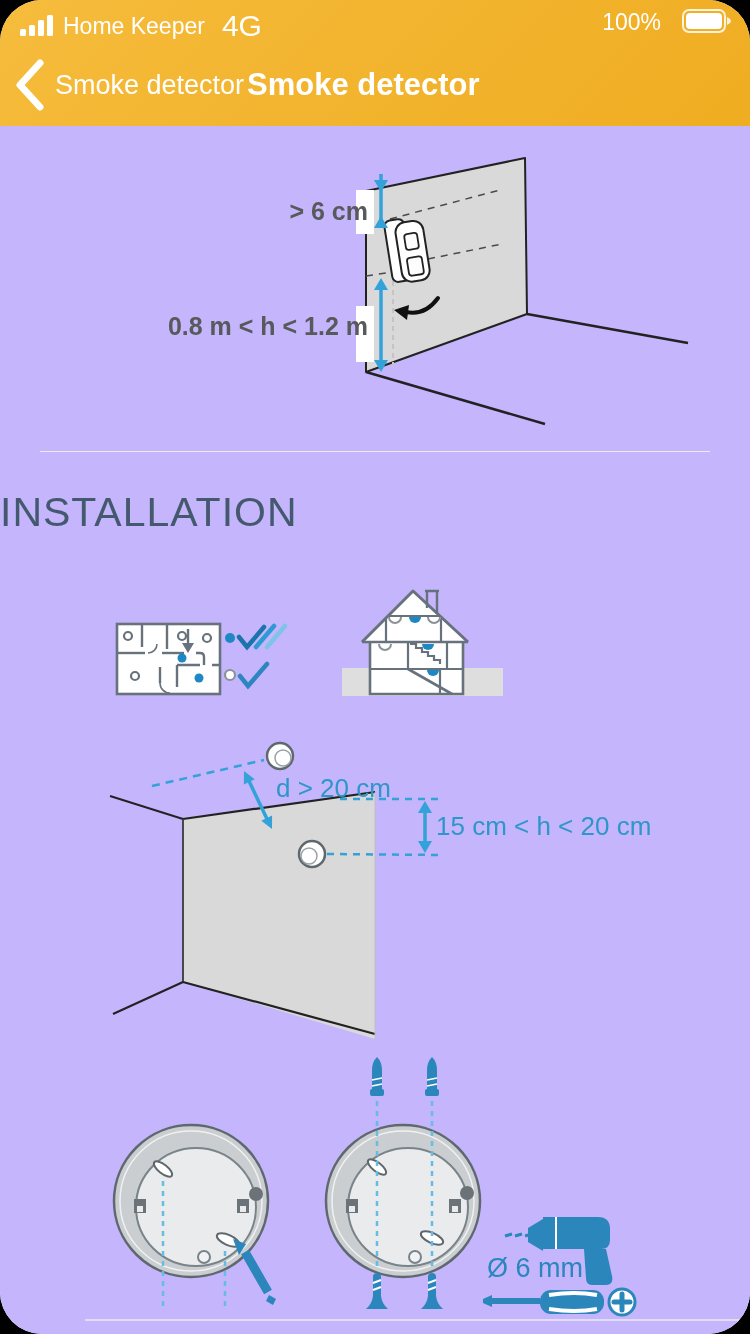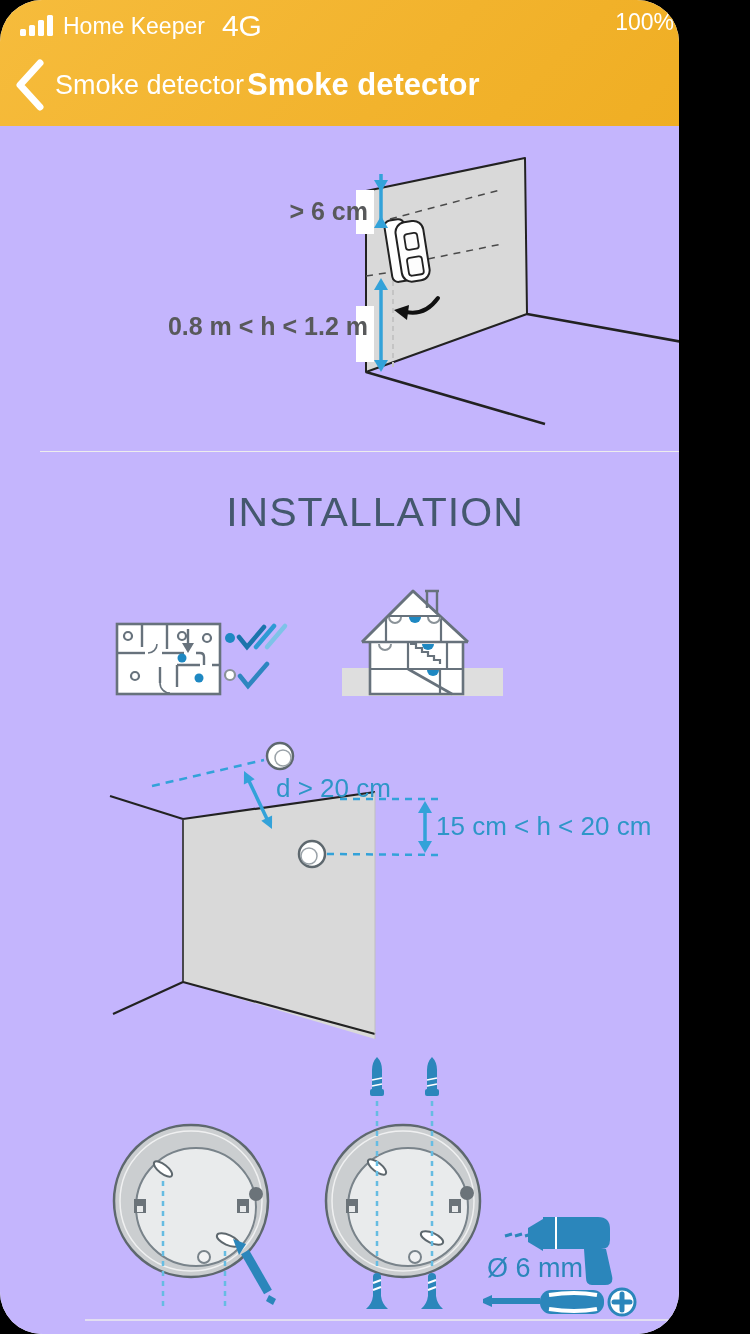--- a/index.html
+++ b/index.html
@@ -1,38 +1,38 @@
 <!DOCTYPE html>
 <html><head>
 <meta charset="utf-8">
 <style>
   html,body{margin:0;padding:0;background:#000;}
   body{width:750px;height:1334px;font-family:"Liberation Sans",sans-serif;}
-  .screen{position:relative;width:679px;height:1334px;background:#fff;border-radius:42px;overflow:hidden;}
+  .screen{position:relative;width:750px;height:1334px;background:#fff;border-radius:42px;overflow:hidden;}
   
   header{position:absolute;top:0;left:0;width:750px;height:126px;
     background:linear-gradient(135deg,#f6bc3c 0%,#f2b32d 55%,#efad21 100%);
     border-bottom:1px solid rgba(0,0,0,.06);}
   .status-bar{position:absolute;top:0;left:0;right:0;height:44px;color:#fff;}
   .sb-left{position:absolute;left:20px;top:9px;display:flex;align-items:center;gap:9px;}
   .carrier{font-size:23px;}
   .network{font-size:30px;margin-left:8px;}
   .sb-time{position:absolute;left:0;right:0;top:10px;text-align:center;font-size:23px;font-weight:700;}
-  .sb-right{position:absolute;right:18px;top:9px;display:flex;align-items:flex-end;gap:8px;}
+  .sb-right{position:absolute;right:18px;top:9px;display:flex;align-items:flex-start;gap:21px;}
   .batt-pct{font-size:23px;}
   .nav-bar{position:absolute;top:44px;left:0;right:0;height:82px;color:#fff;}
   .back{position:absolute;left:14px;top:0;height:82px;display:flex;align-items:center;gap:11px;
     background:none;border:none;padding:0;color:#fff;cursor:pointer;font-family:inherit;}
   .back-label{font-size:27px;font-weight:400;}
   .nav-title{position:absolute;left:247px;top:0;height:82px;display:flex;align-items:center;
     margin:0;font-size:31px;font-weight:700;}
   
   main{position:absolute;top:126px;left:0;width:750px;height:1208px;background:#c4b5fd;}
   .divider{border:none;border-top:1px solid #ededed;margin:0 40px;}
-  h2.install{margin:40px 0 0;text-align:center;font-size:41px;font-weight:400;
+  h2.install{margin:40px 0 0;font-size:41px;font-weight:400;
     letter-spacing:1px;color:#44586e;line-height:1;}
   svg{display:block;}
   #icons-row{margin-top:36px;}
   text{font-family:"Liberation Sans",sans-serif;}
 </style>
 </head>
 <body>
 
 <div class="screen">
   <header>

